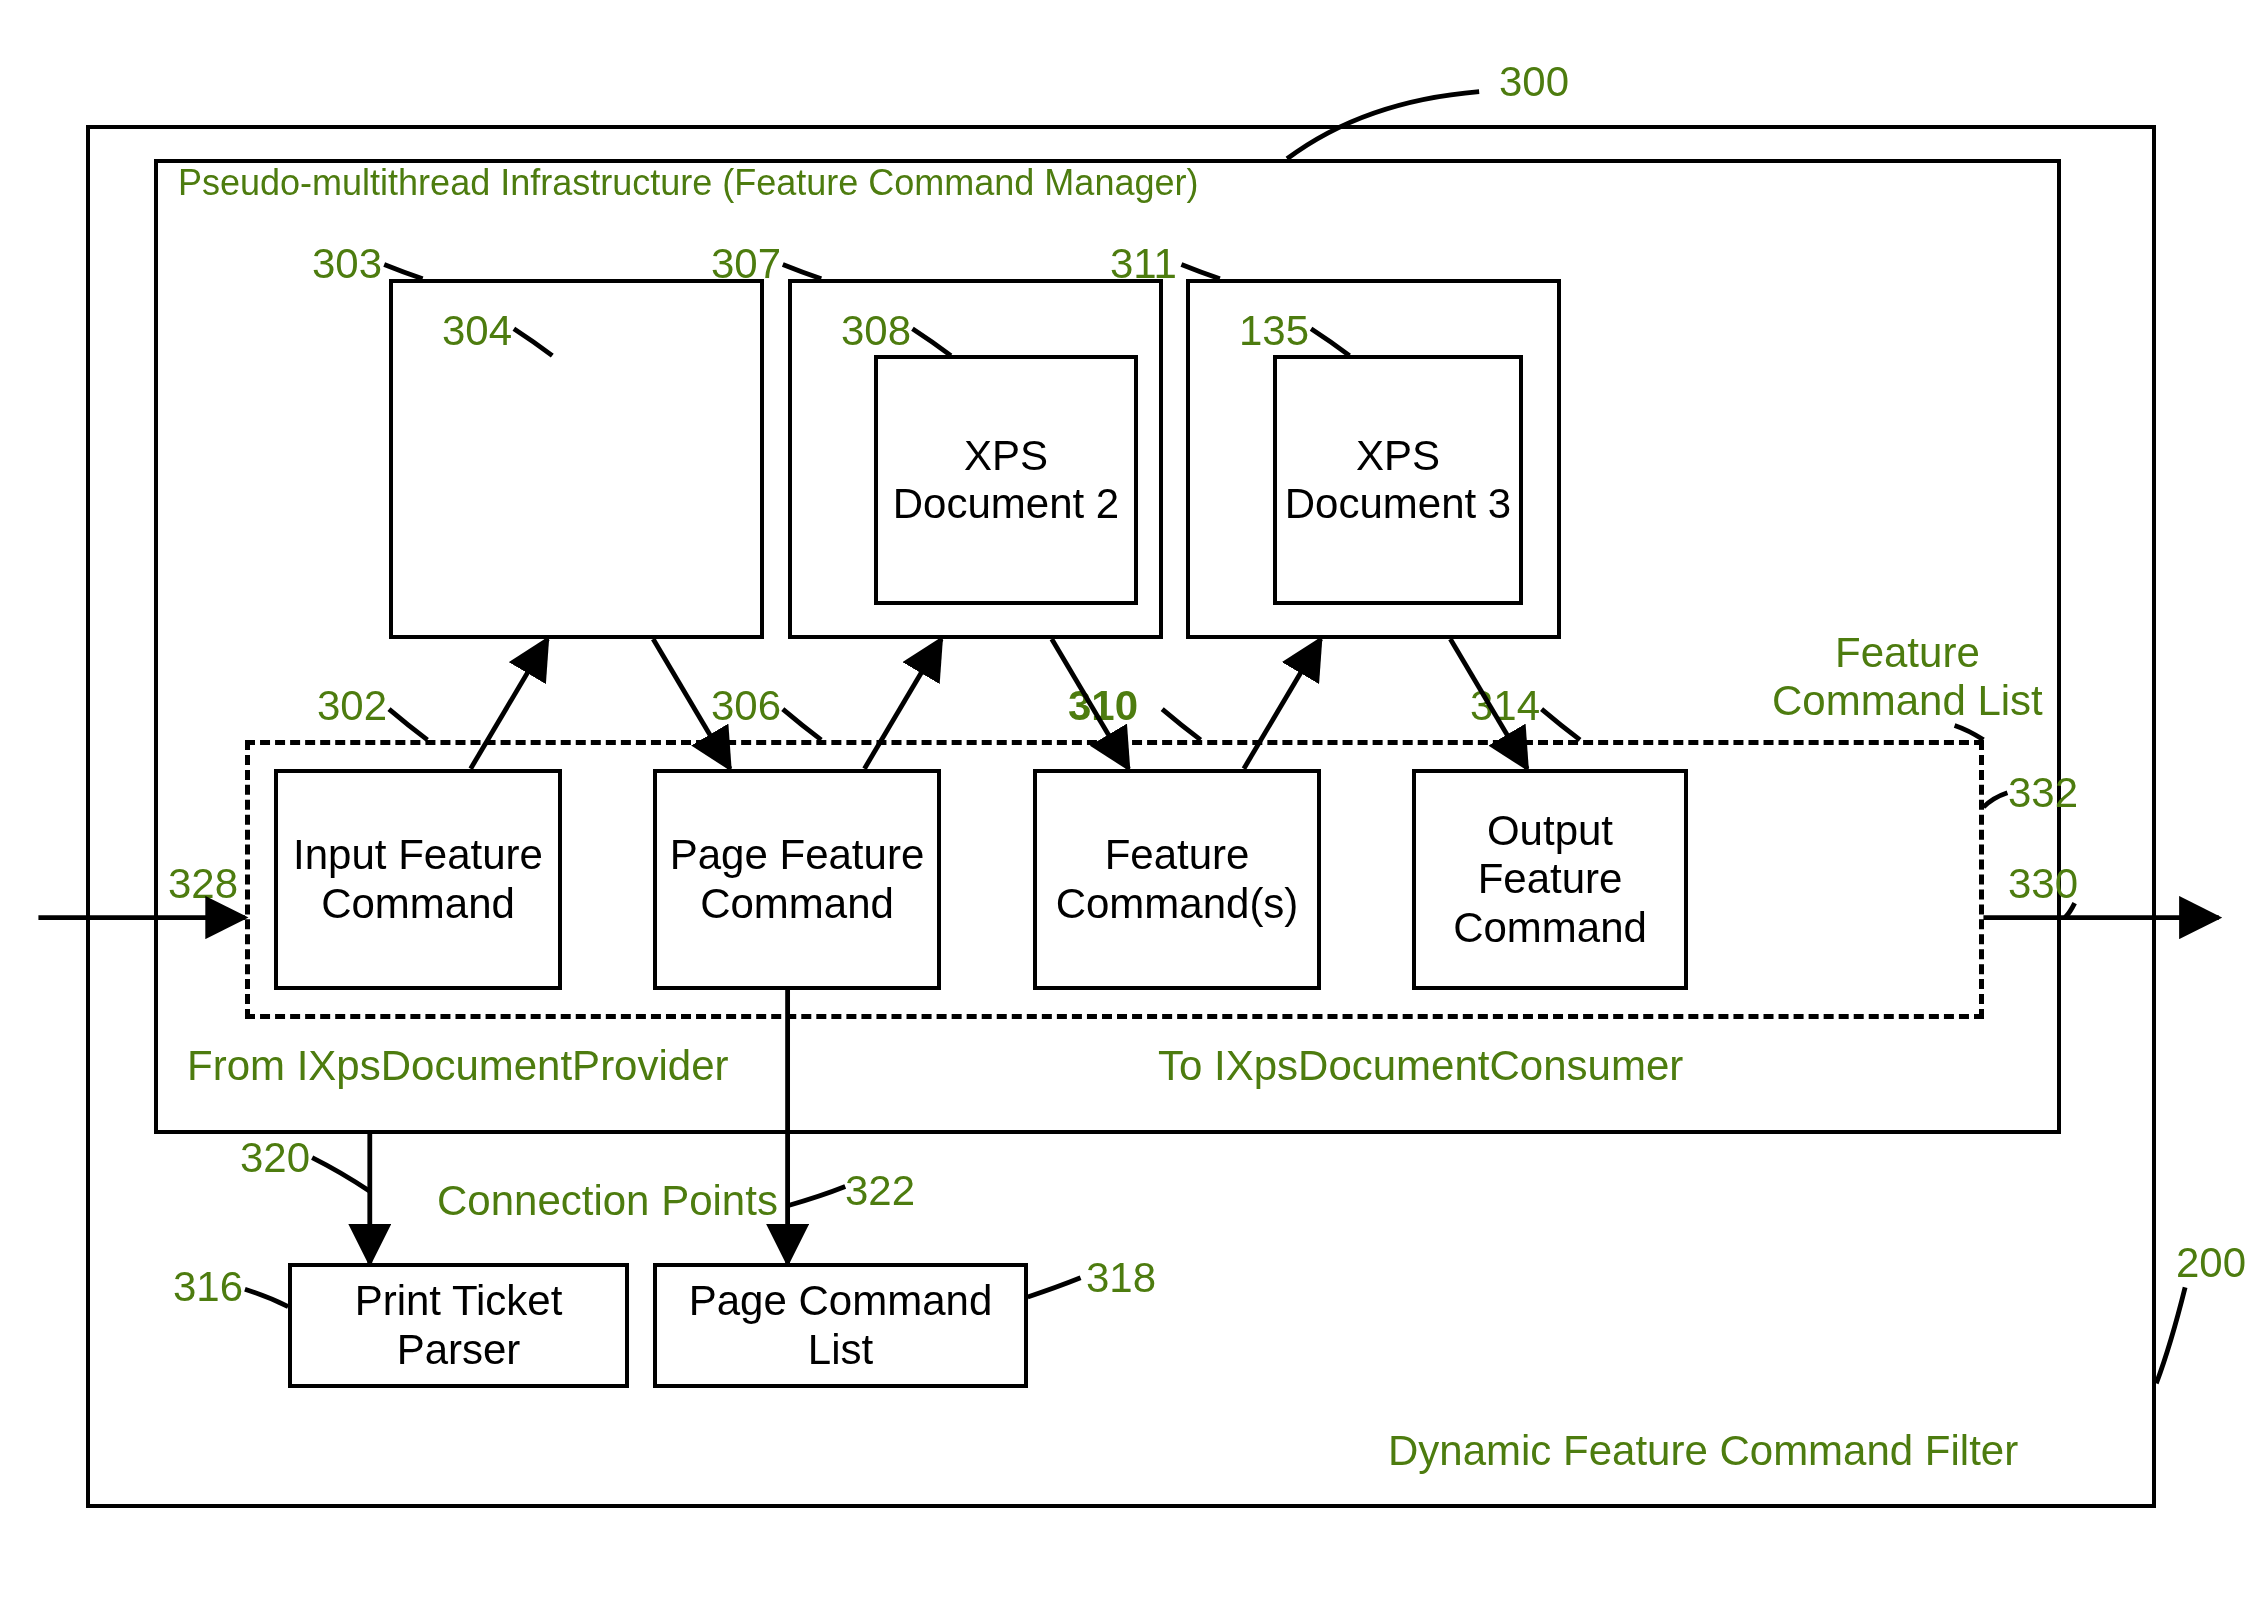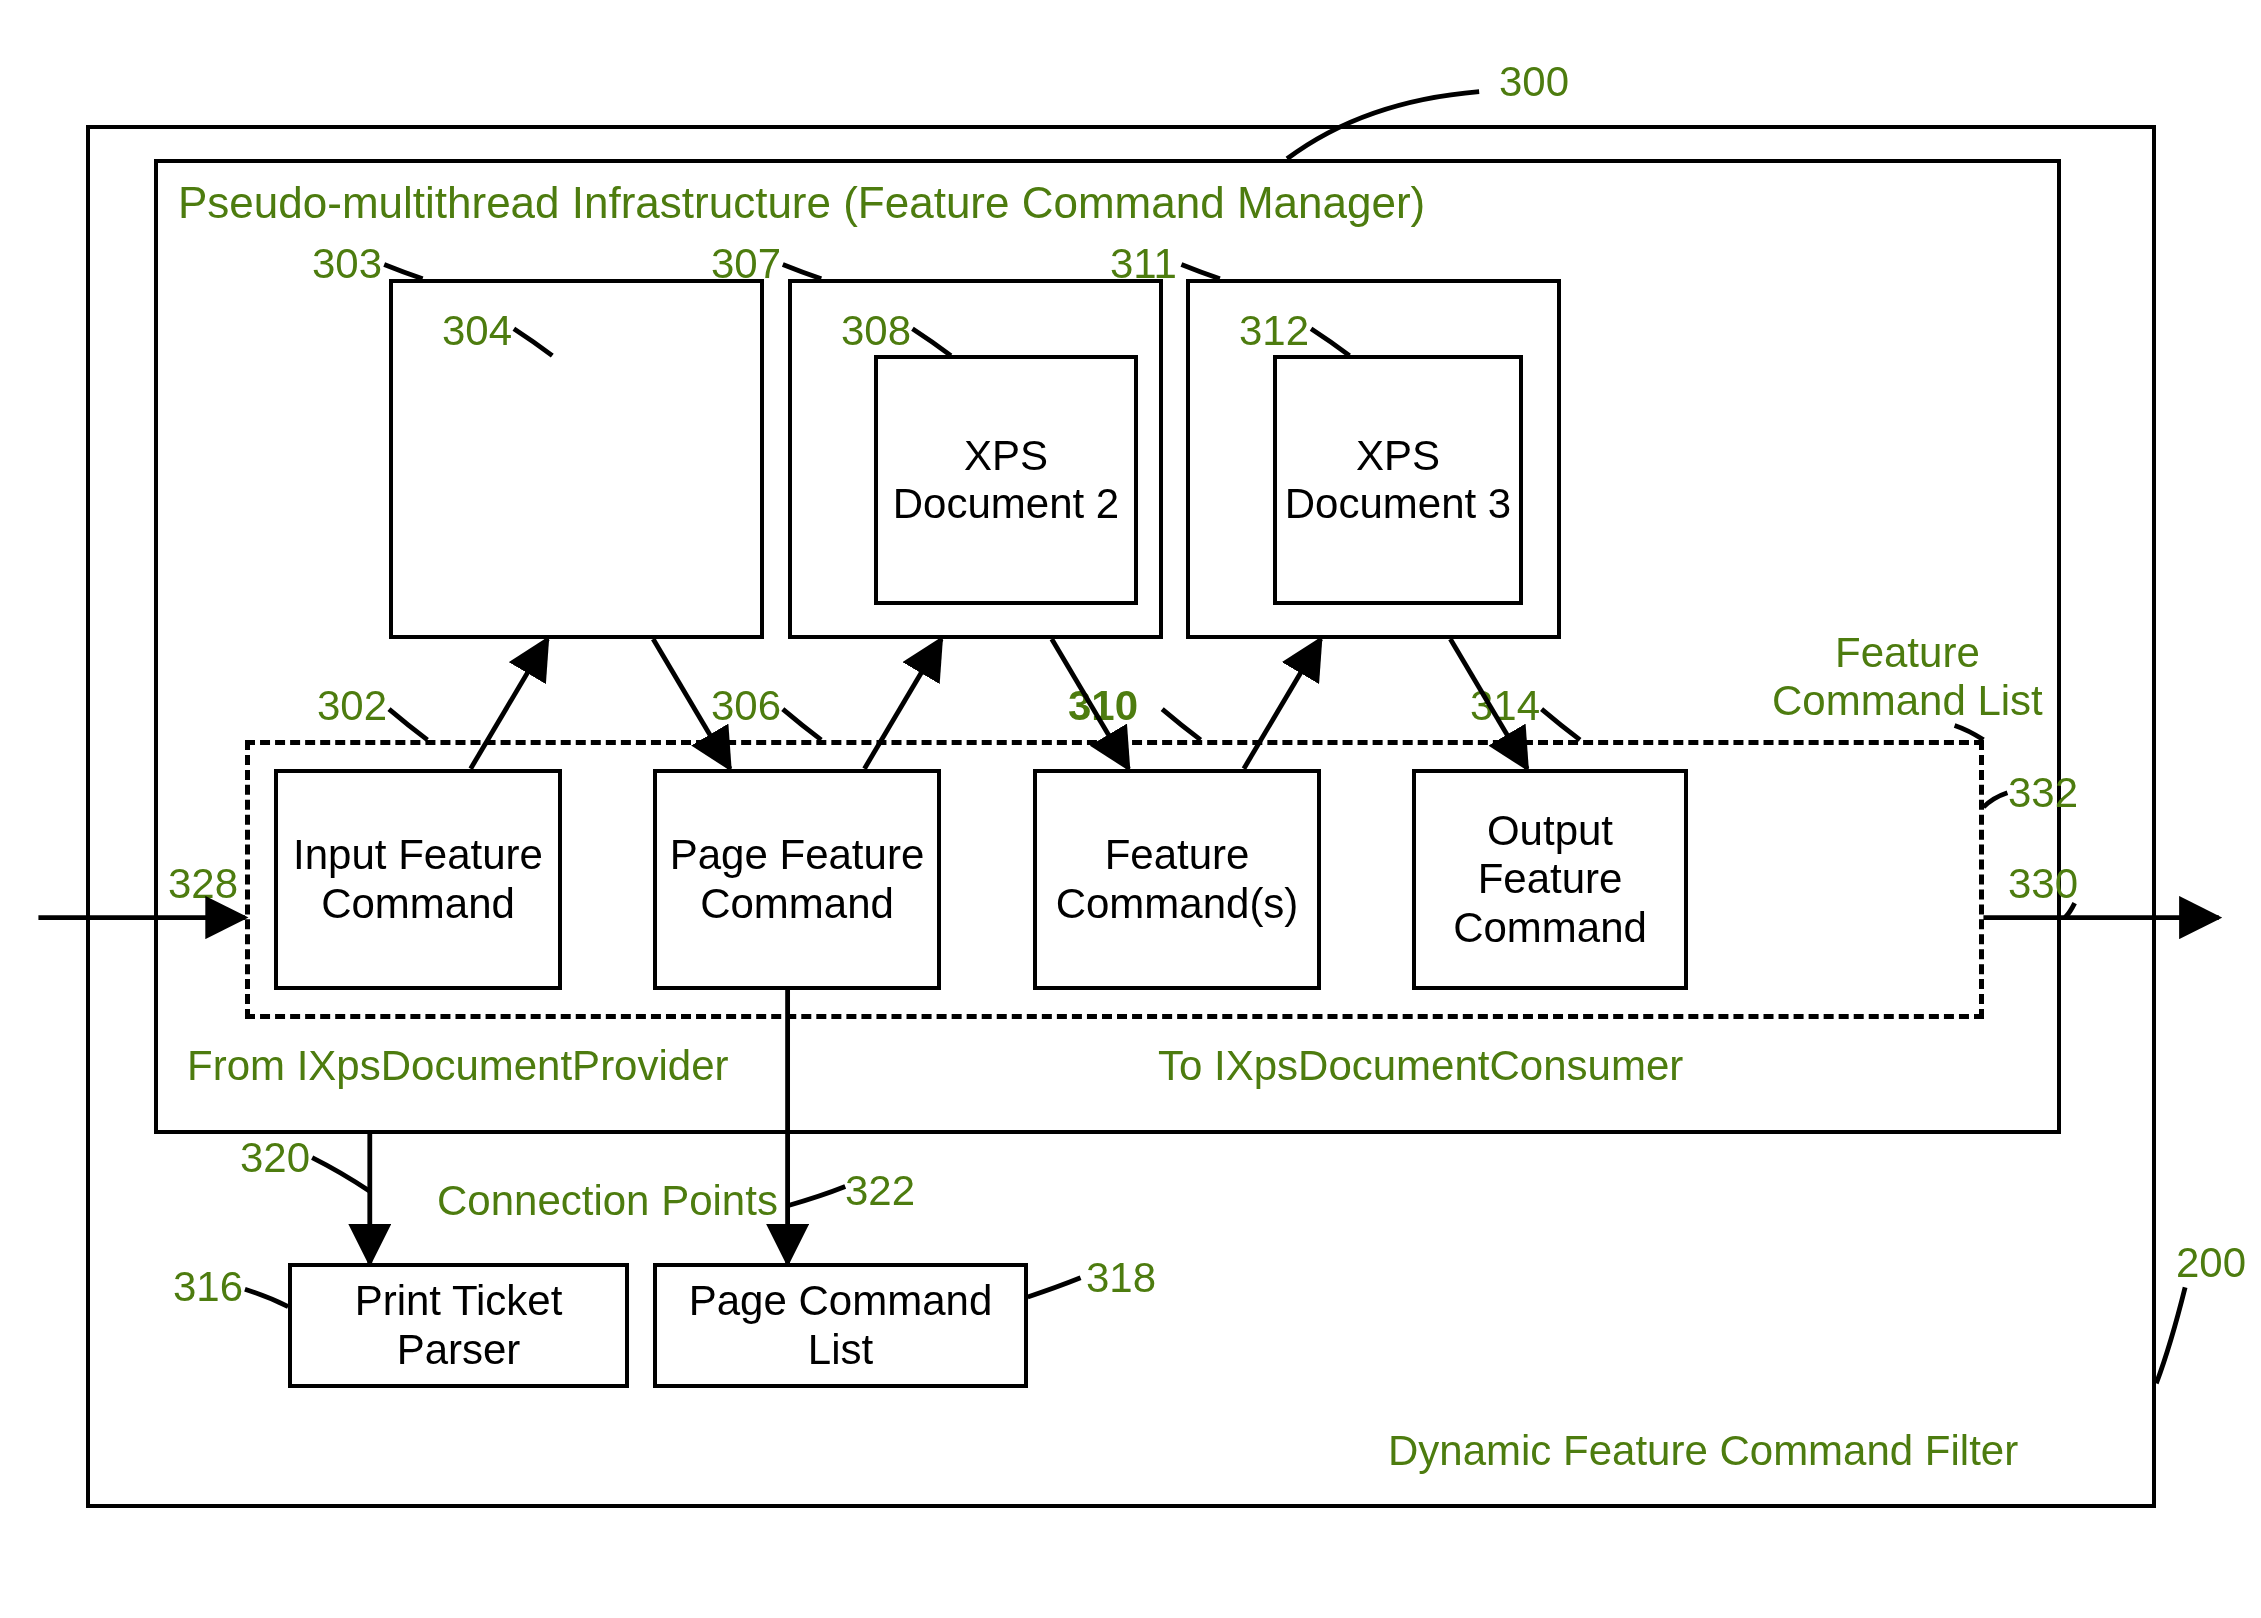--- a/index.html
+++ b/index.html
@@ -61,21 +61,21 @@
   }
 </style>
 </head>
 <body>
 
 <div class="stage">
 
   <div class="box" style="left:86px; top:125px; width:2070px; height:1383px;"></div>
 
   <div class="box" style="left:154px; top:159px; width:1907px; height:975px;"></div>
-  <div class="label" style="left:178px; top:178px; font-size:44px;">Pseudo-multithread Infrastructure (Feature Command Manager)</div>
+  <div class="label" style="left:178px; top:162px; font-size:36px;">Pseudo-multithread Infrastructure (Feature Command Manager)</div>
 
   <div class="box" style="left:389px; top:279px; width:375px; height:360px;"></div>
   <div class="box" style="left:788px; top:279px; width:375px; height:360px;"></div>
   <div class="box" style="left:1186px; top:279px; width:375px; height:360px;"></div>
 
   <div class="box" style="left:874px; top:355px; width:264px; height:250px;">
        <div class="center-label">XPS
 Document 2</div>
   </div>
   <div class="box" style="left:1273px; top:355px; width:250px; height:250px;">
@@ -119,21 +119,21 @@
   <div class="label" style="left:1388px; top:1427px;">Dynamic Feature Command Filter</div>
 
   <div class="label" style="left:1499px; top:58px;">300</div>
   <div class="label" style="left:2176px; top:1239px;">200</div>
 
   <div class="label" style="left:312px; top:240px;">303</div>
   <div class="label" style="left:442px; top:307px;">304</div>
   <div class="label" style="left:711px; top:240px;">307</div>
   <div class="label" style="left:841px; top:307px;">308</div>
   <div class="label" style="left:1110px; top:240px;">311</div>
-  <div class="label" style="left:1239px; top:307px;">312</div>
+  <div class="label" style="left:1239px; top:307px;">135</div>
 
   <div class="label" style="left:317px; top:682px;">302</div>
   <div class="label" style="left:711px; top:682px;">306</div>
   <div class="label" style="left:1068px; top:682px;font-weight:bold;">310</div>
   <div class="label" style="left:1470px; top:682px;">314</div>
 
   <div class="label" style="left:168px; top:860px;">328</div>
   <div class="label" style="left:2008px; top:860px;">330</div>
   <div class="label" style="left:2008px; top:769px;">332</div>
 

